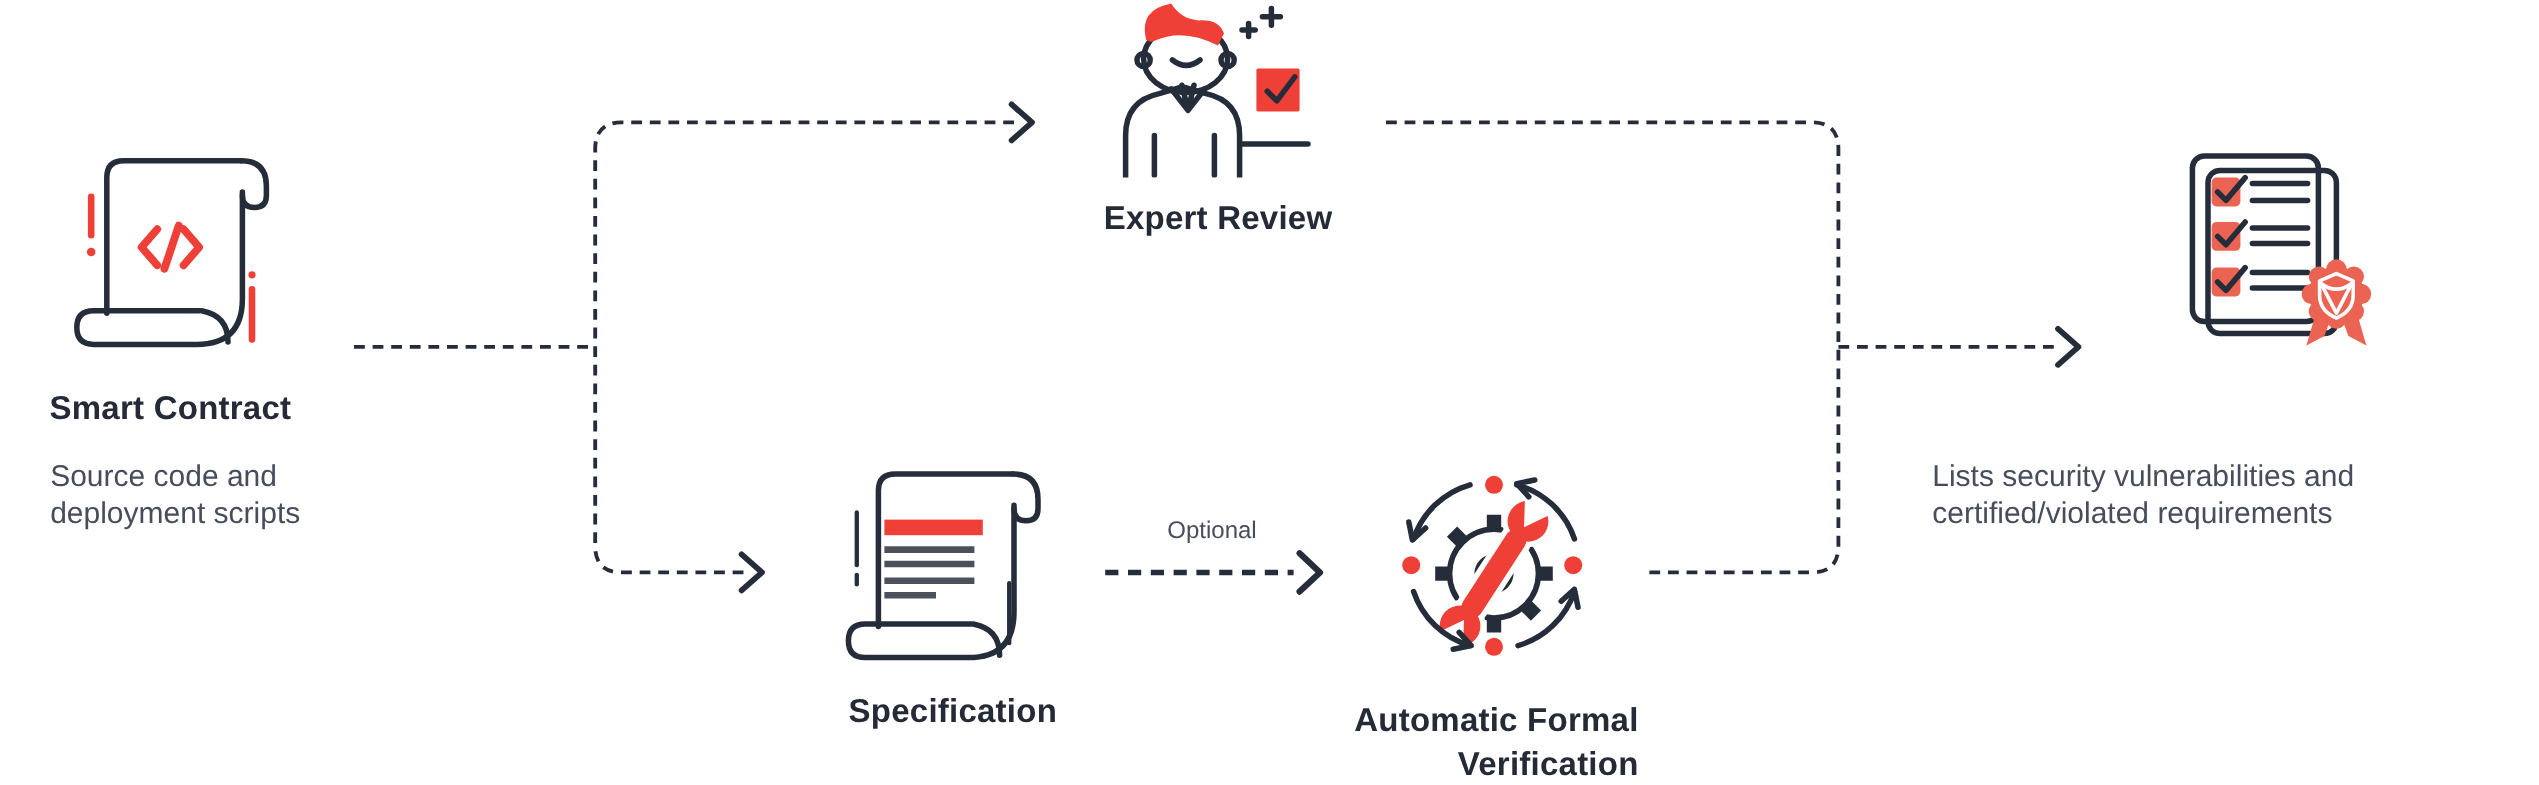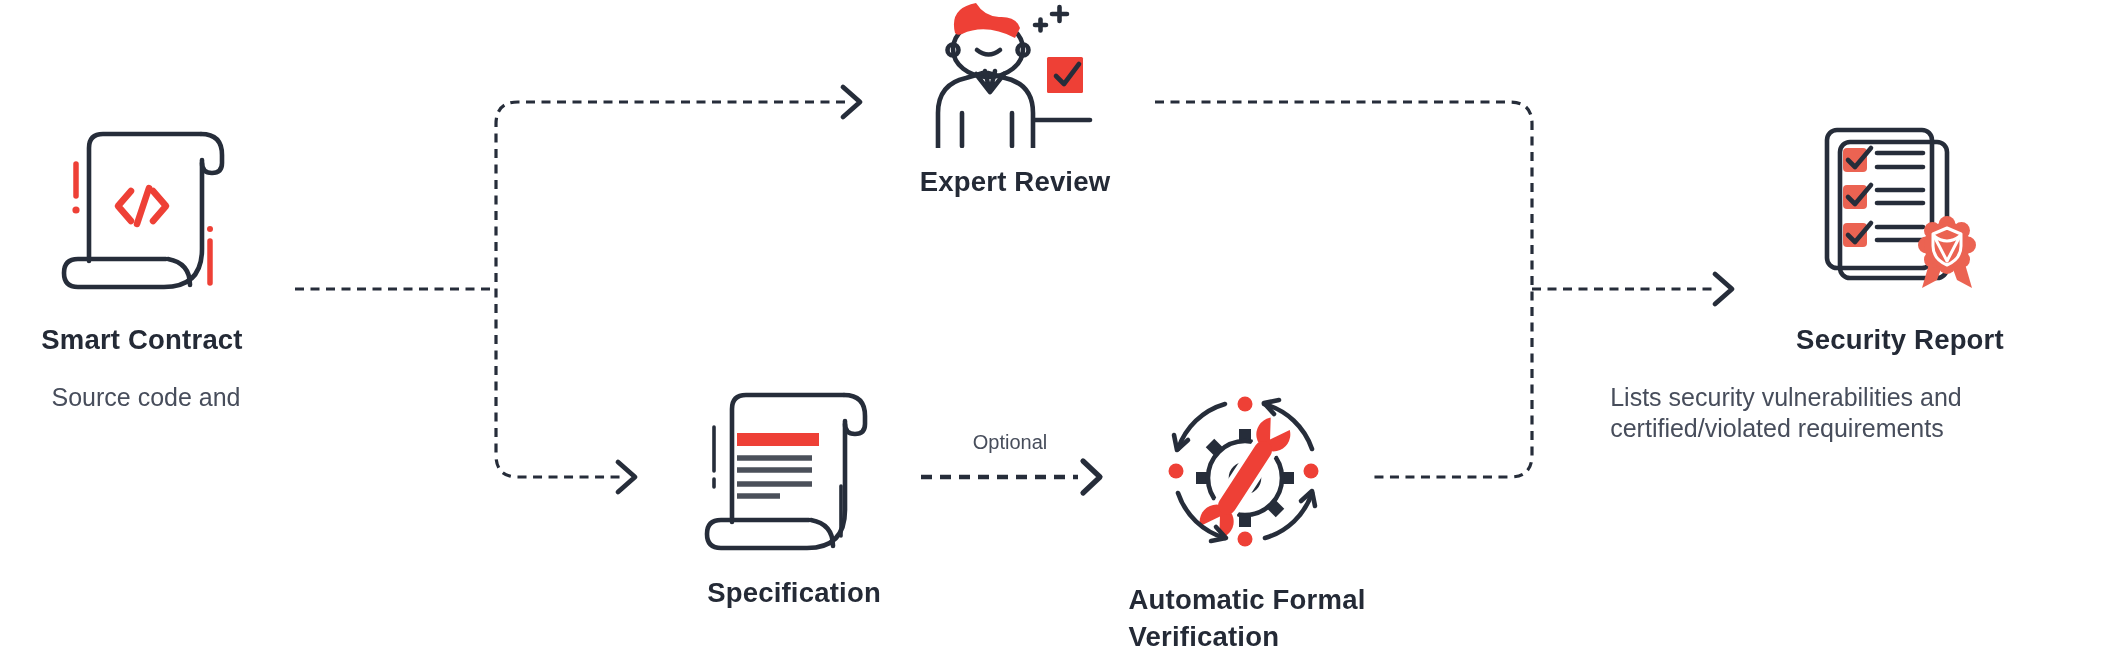--- a/index.html
+++ b/index.html
@@ -19,21 +19,21 @@
   .fs{fill:var(--salmon);stroke:none;}
   .fw{fill:#fff;stroke:none;}
   .sg{stroke:var(--linegray);fill:none;stroke-width:5.5;stroke-linecap:butt;}
   .sa{stroke:var(--dark);fill:none;stroke-width:3.6;stroke-linecap:round;}
   .sw{stroke:#fff;fill:none;stroke-width:3;stroke-linecap:round;stroke-linejoin:round;}
   .dash{stroke:var(--dark);fill:none;stroke-width:3.2;stroke-dasharray:9 6.5;stroke-linecap:butt;}
   .dash-thick{stroke:var(--dark);fill:none;stroke-width:4.6;stroke-dasharray:11 8;stroke-linecap:butt;}
   .chev{stroke:var(--dark);fill:none;stroke-width:4.8;stroke-linecap:round;stroke-linejoin:round;}
   .chev-thick{stroke:var(--dark);fill:none;stroke-width:5.2;stroke-linecap:round;stroke-linejoin:round;}
   
-  .label{position:absolute;transform:translateX(-50%);white-space:nowrap;text-align:left;
+  .label{position:absolute;transform:translateX(-50%);white-space:nowrap;text-align:right;
          font-weight:700;font-size:27.5px;color:var(--ink);letter-spacing:.2px;}
   .label2{line-height:37px;}
   .sub{position:absolute;transform:translateX(-50%);white-space:nowrap;text-align:left;
        font-weight:400;font-size:25px;line-height:31px;color:var(--muted);}
   .optional{position:absolute;transform:translateX(-50%);white-space:nowrap;
             font-weight:400;font-size:20px;color:var(--muted);}
 </style>
 </head>
 <body>
 
@@ -68,20 +68,21 @@
       <polyline class="srr" points="103,66 116,81 103,96"></polyline>
     </g>
     <g>
       <circle class="fr" cx="160" cy="104" r="3"></circle>
       <line class="sr" x1="160" y1="116" x2="160" y2="158"></line>
     </g>
   </svg>
   <div class="label" style="left:142px;top:324px">Smart Contract</div>
   <div class="sub" style="left:146px;top:382px">
     <span>Source code and</span><br>
+    <span>deployment scripts</span>
   </div>
 
   <svg class="abs" style="left:930px;top:0" width="210" height="148" viewBox="0 0 210 148">
     <g>
       <circle class="sd" fill="#fff" cx="23" cy="50" r="5.5"></circle>
       <circle class="sd" fill="#fff" cx="93" cy="50" r="5.5"></circle>
       <ellipse class="sd" fill="#fff" cx="58" cy="49" rx="35" ry="28"></ellipse>
       <path class="sd" stroke-width="4" d="M47 50 Q58.5 59 70 50"></path>
       <path class="fr" d="M25 33 Q19 8 46 3 Q54 16 69 17 Q86 16 90 28 L85 38 Q56 23 32 34 Q27 36 25 33 Z"></path>
       <path class="sd" d="M8 148 V113 Q8 84 36 78 L53 73"></path>
@@ -204,19 +205,18 @@
           <circle cx="14.5" cy="-14.5" r="8.5"></circle>
       </g>
       <circle class="fs" cx="0" cy="0" r="23"></circle>
       <g>
         <path class="sw" d="M0 -17 L14 -11 V1 Q14 14 0 20 Q-14 14 -14 1 V-11 Z"></path>
         <path class="sw" stroke-width="2.4" d="M-13 -9 L0 16 M13 -9 L0 16"></path>
         <path class="sw" stroke-width="2.4" d="M-13 -9 Q0 1 13 -9"></path>
       </g>
     </g>
   </svg>
-  <div class="label" style="left:1900px;top:324px">Security Report</div>
   <div class="sub" style="left:1786px;top:382px">
     <span>Lists security vulnerabilities and</span><br>
     <span>certified/violated requirements</span>
   </div>
 
 </div>
 
 </body></html>

